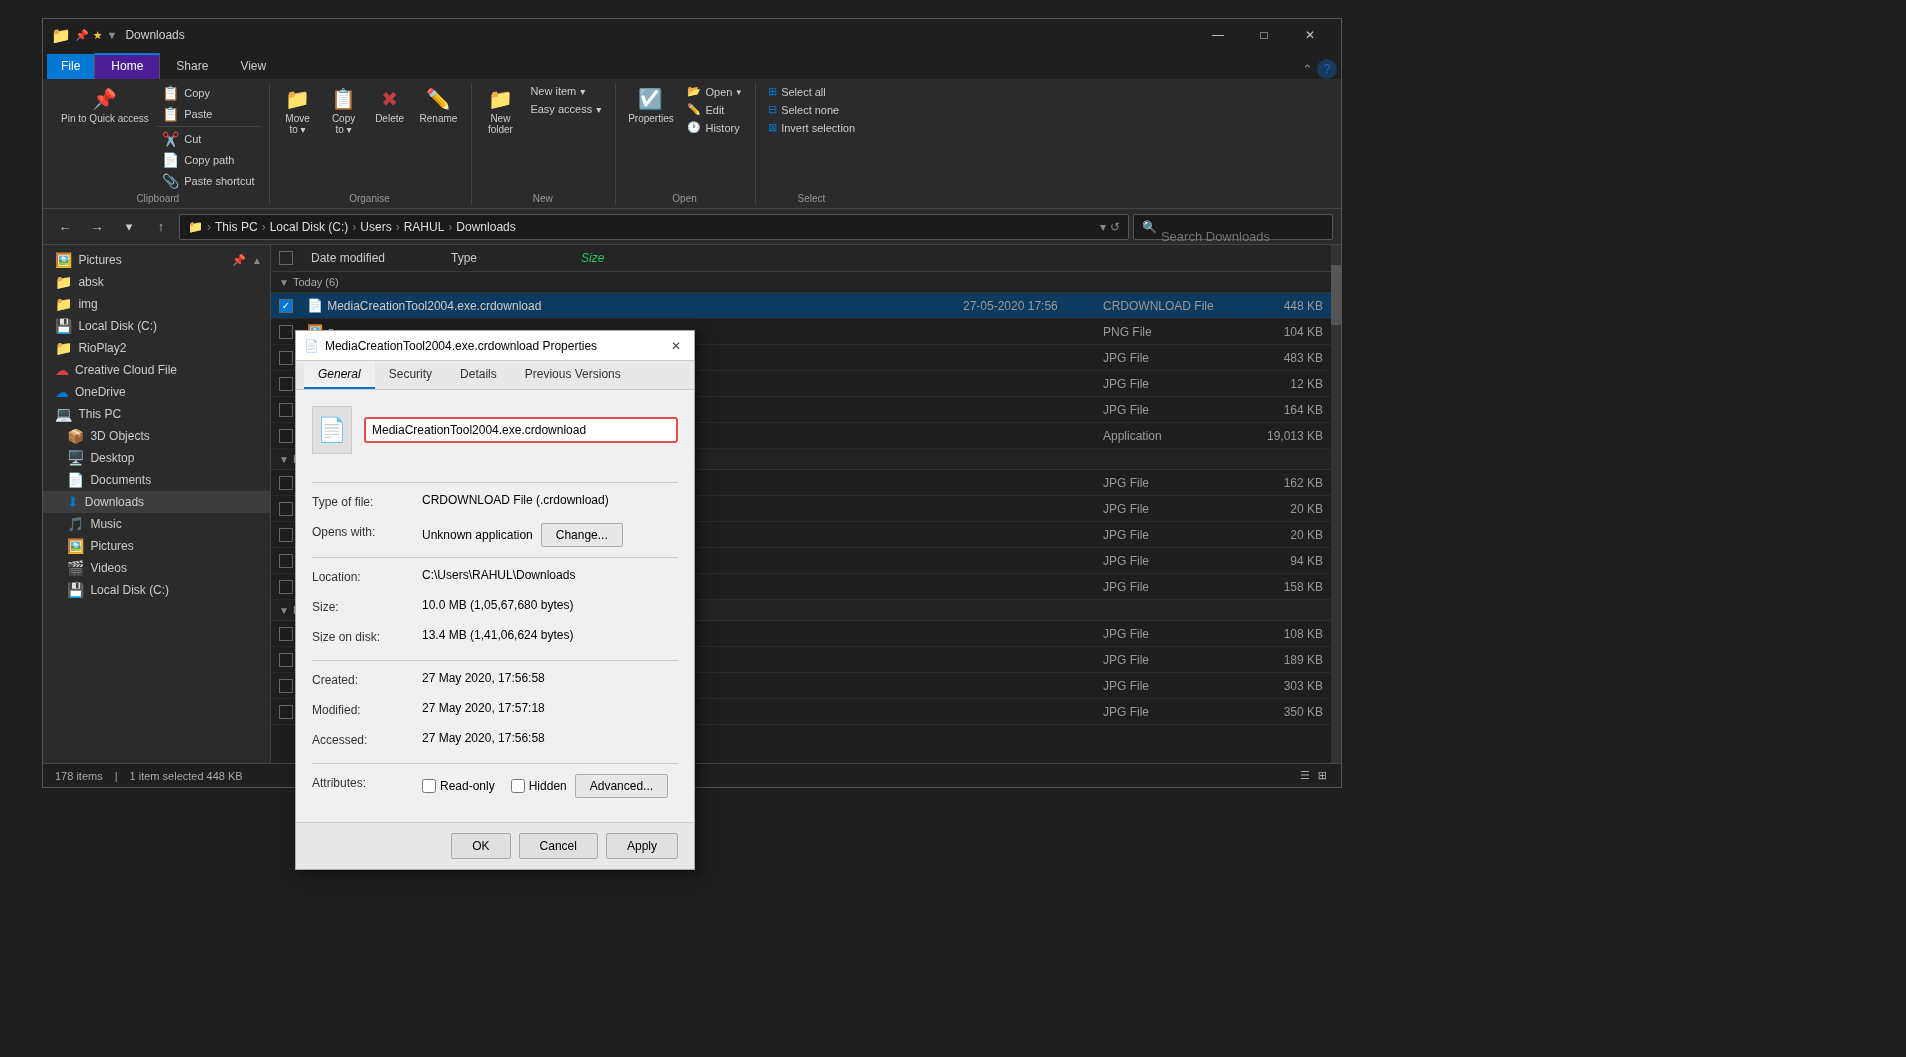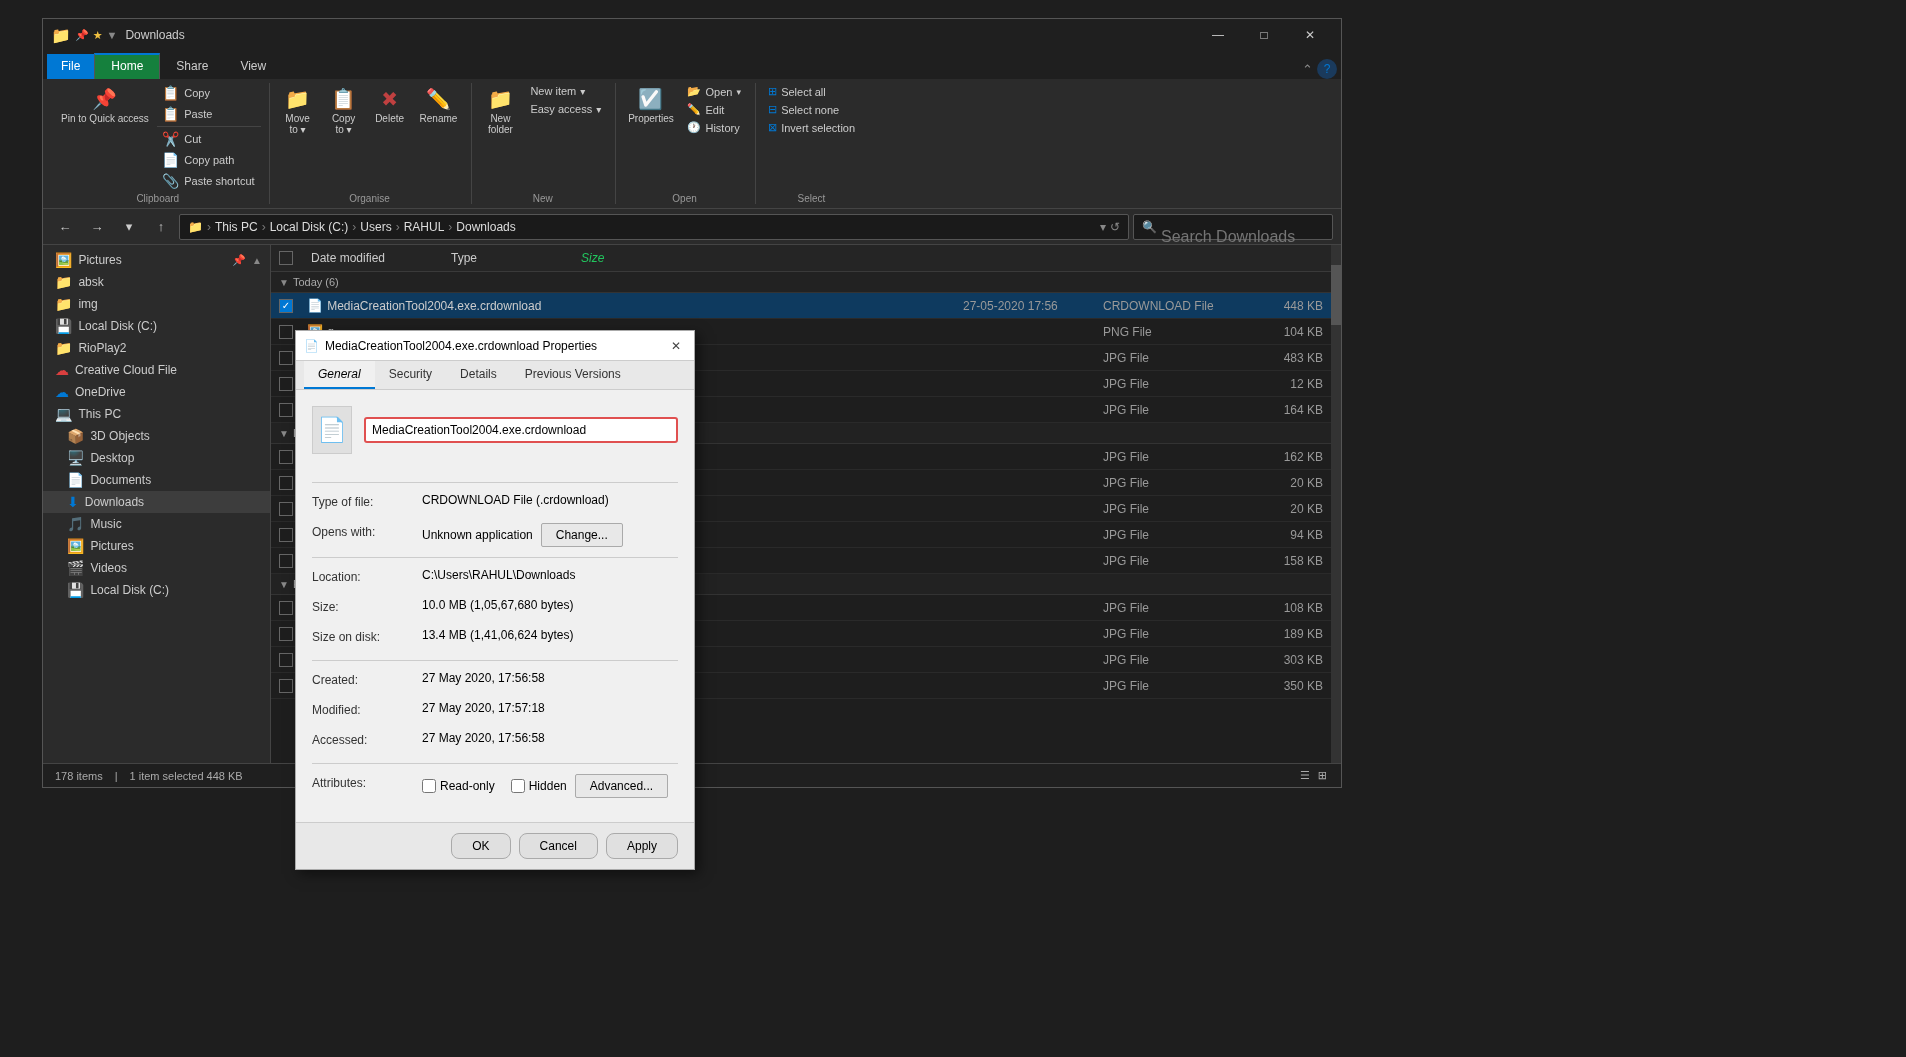--- a/index.html
+++ b/index.html
@@ -68,21 +68,21 @@
       flex-shrink: 0;
     }
     .ribbon-tab {
       padding: 4px 16px 6px;
       color: #ccc;
       font-size: 12px;
       cursor: pointer;
       border-top: 1px solid transparent;
     }
     .ribbon-tab.active {
-      background: #15803d;
+      background: #4c1d95;
       color: #fff;
       border-top: 2px solid #0078d4;
       border-left: 1px solid #555;
       border-right: 1px solid #555;
     }
     .ribbon-tab:first-child {
       background: #0078d4;
       color: #fff;
       padding: 4px 14px 6px;
     }
@@ -194,21 +194,21 @@
       display: flex;
       align-items: center;
       padding: 0 8px;
       gap: 4px;
       border-radius: 2px;
     }
     .search-box input {
       background: transparent;
       border: none;
       color: #ccc;
-      font-size: 16px;
+      font-size: 13px;
       outline: none;
       width: 100%;
       margin-top: 20px;
     }
 
     
     .main-content {
       display: flex;
       flex: 1;
       overflow: hidden;
@@ -456,21 +456,21 @@
       padding: 10px 16px;
       border-top: 1px solid #ccc;
       background: #e8e8e8;
     }
     .dialog-footer-btn {
       padding: 5px 20px;
       font-size: 12px;
       cursor: pointer;
       border: 1px solid #aaa;
       background: #e0e0e0;
-      border-radius: 8px;
+      border-radius: 2px;
     }
 
     .scrollbar-v {
       width: 10px;
       background: #333;
       flex-shrink: 0;
     }
     .scrollbar-thumb {
       width: 10px;
       height: 60px;
@@ -805,20 +805,30 @@
       <div class="file-row">
         <div class="col-check">
             <div class="check-box-empty"></div>
           </div>
         <span class="file-icon">🖼️</span>
         <span class="file-name">1</span>
         <span class="file-date"></span>
         <span class="file-type">JPG File</span>
         <span class="file-size">164 KB</span>
       </div>
+      <div class="file-row">
+        <div class="col-check">
+            <div class="check-box-empty"></div>
+          </div>
+        <span class="file-icon">⚙️</span>
+        <span class="file-name">M</span>
+        <span class="file-date"></span>
+        <span class="file-type">Application</span>
+        <span class="file-size">19,013 KB</span>
+      </div>
 
       <div class="file-group-header">
         <span class="collapse-arrow">▼</span>
         <span>Last week</span>
       </div>
       <div class="file-row">
         <div class="col-check">
             <div class="check-box-empty"></div>
           </div>
         <span class="file-icon">🖼️</span>

